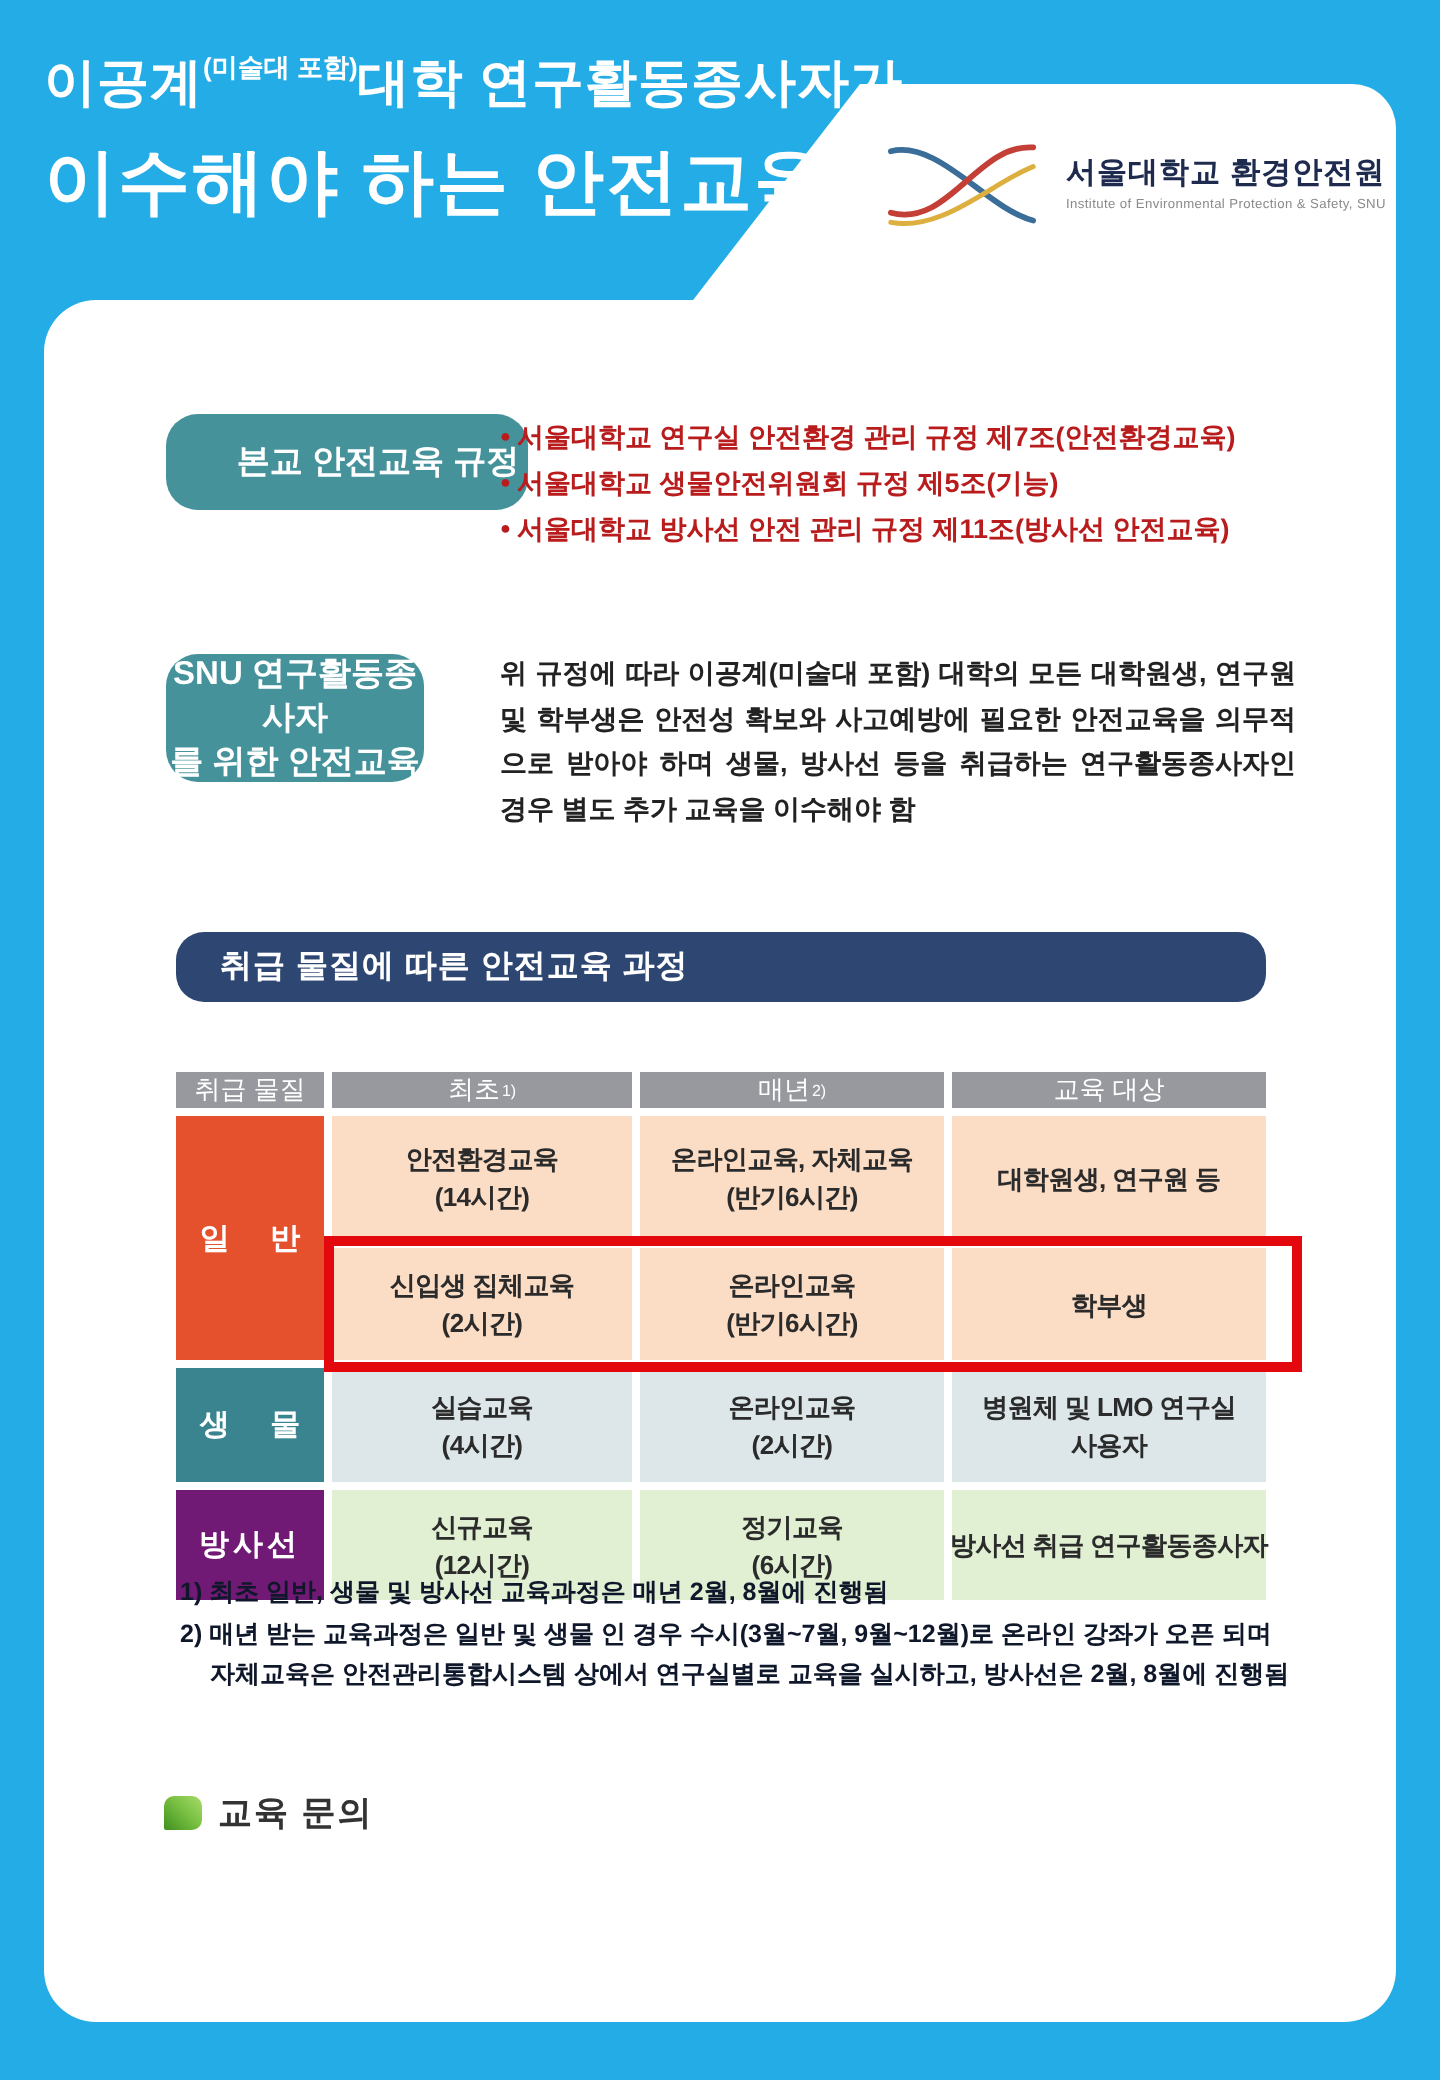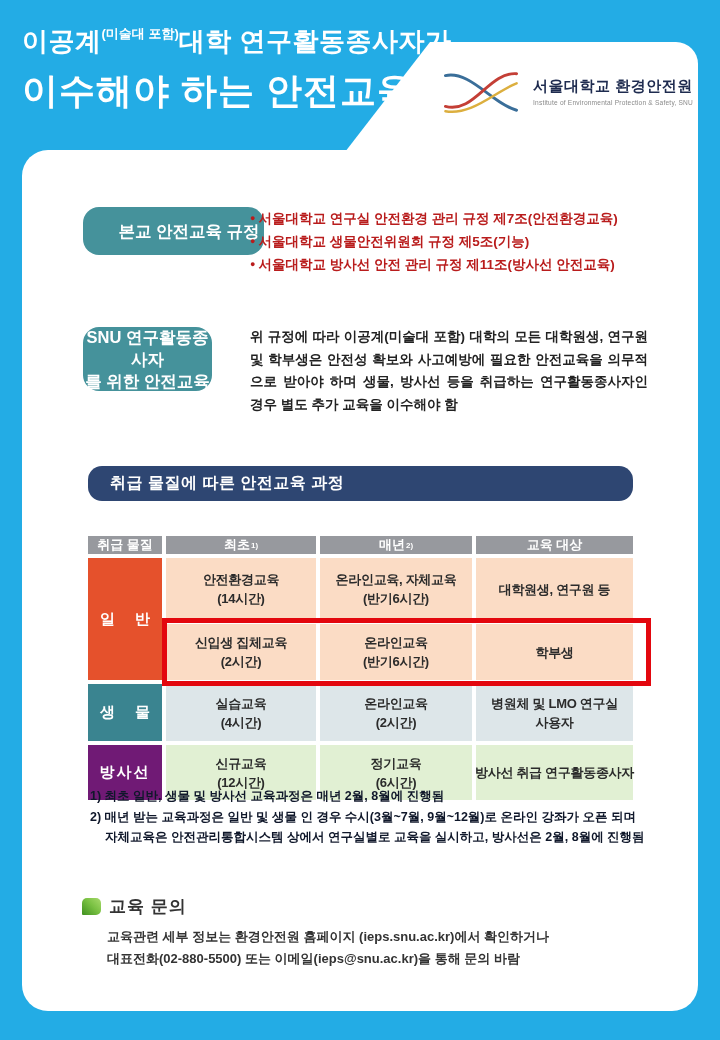--- a/index.html
+++ b/index.html
@@ -37,21 +37,21 @@
     font-weight:600;color:#222;line-height:22.5px;text-align:justify;}
 
   .band-title{position:absolute;left:66px;top:316px;width:545px;height:35px;background:#2E4672;
     border-radius:14px;color:#fff;font-size:16px;font-weight:bold;display:flex;align-items:center;
     padding-left:22px;box-sizing:border-box;letter-spacing:0.5px;}
 
   
   .course-table{position:absolute;left:66px;top:370px;display:grid;
     grid-template-columns:74px 150px 152px 157px;
     grid-template-rows:34px 62px 56px 57px 55px;gap:4px;}
-  .th{background:#97999E;color:#fff;font-size:13px;font-weight:bold;display:flex;
+  .th{background:#97999E;color:#fff;font-size:13px;font-weight:normal;display:flex;
     align-items:center;justify-content:center;white-space:nowrap;margin-top:16px;}
   .th sup{font-size:8px;vertical-align:6px;margin-left:1px;}
   .row-label{color:#fff;font-size:15px;font-weight:bold;display:flex;align-items:center;
     justify-content:center;white-space:nowrap;}
   .lbl-general{grid-area:2/1/4/2;background:#E5512C;word-spacing:16px;}
   .lbl-bio{grid-area:4/1/5/2;background:#3A8490;word-spacing:16px;}
   .lbl-rad{grid-area:5/1/6/2;background:#701a75;letter-spacing:2px;}
   .cell{display:flex;flex-direction:column;align-items:center;justify-content:center;
     font-size:13px;font-weight:bold;color:#2B2B2B;line-height:19px;text-align:center;}
   .cell .ln{white-space:nowrap;letter-spacing:-0.3px;}
@@ -190,19 +190,15 @@
     <div class="footnotes">
       <div class="fn">1) 최초 일반, 생물 및 방사선 교육과정은 매년 2월, 8월에 진행됨</div>
       <div class="fn">2) 매년 받는 교육과정은 일반 및 생물 인 경우 수시(3월~7월, 9월~12월)로 온라인 강좌가 오픈 되며</div>
       <div class="fn indent">자체교육은 안전관리통합시스템 상에서 연구실별로 교육을 실시하고, 방사선은 2월, 8월에 진행됨</div>
     </div>
 
     <div class="contact-head">
       <div class="leaf-icon"></div>
       <div class="contact-title">교육 문의</div>
     </div>
-    <div class="contact-body">
-      <div>교육관련 세부 정보는 환경안전원 홈페이지 (ieps.snu.ac.kr)에서 확인하거나</div>
-      <div>대표전화(02-880-5500) 또는 이메일(ieps@snu.ac.kr)을 통해 문의 바람</div>
-    </div>
 
   </div>
 </div>
 
 </body></html>

